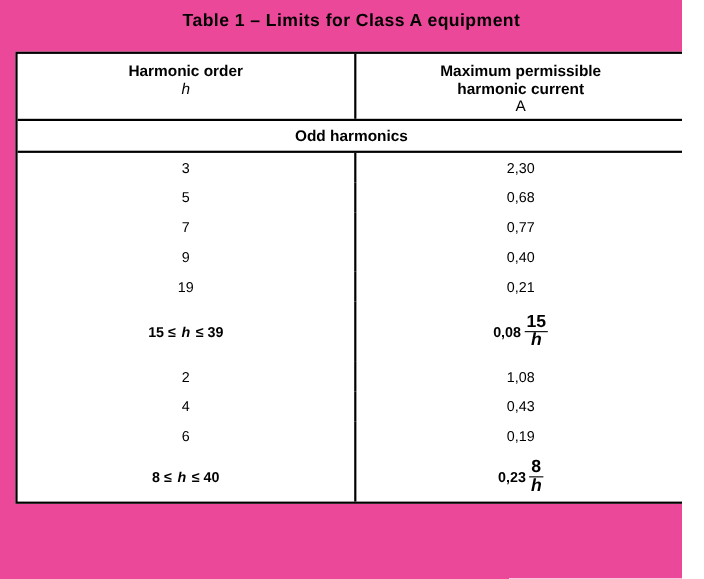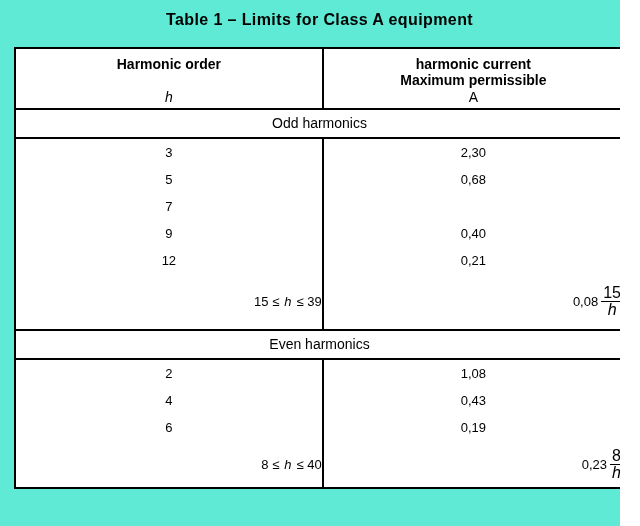--- a/index.html
+++ b/index.html
@@ -6,21 +6,21 @@
     margin: 0;
     padding: 0;
     background: #ffffff;
     font-family: "Liberation Sans", sans-serif;
     color: #000000;
   }
   .page {
     position: relative;
     width: 620px;
     height: 526px;
-    background: #5eead4;
+    background: #ec4899;
     overflow: hidden;
   }
   .caption {
     position: absolute;
     top: 11px;
     left: 14px;
     width: 611px;
     text-align: center;
     font-size: 16px;
     font-weight: bold;
@@ -37,49 +37,50 @@
   }
   .drow {
     display: grid;
     grid-template-columns: 50.7% 1fr;
   }
   .c1 { border-right: 2px solid #000000; box-sizing: border-box; }
   .hdr { border-bottom: 2px solid #000000; height: 59px; }
   .hcell {
     display: flex;
     flex-direction: column;
-    justify-content: space-between;
+    justify-content: flex-start;
     align-items: center;
     text-align: center;
     padding: 7px 4px 3px 4px;
     box-sizing: border-box;
   }
   .htitle { font-size: 14px; font-weight: bold; line-height: 16px; }
   .hsym { font-size: 14px; line-height: 16px; }
   .it { font-style: italic; }
   .band {
     height: 27px;
     line-height: 27px;
     text-align: center;
     font-size: 14px;
-    font-weight: normal;
+    font-weight: bold;
     border-bottom: 2px solid #000000;
   }
   .band.topline { border-top: 2px solid #000000; }
   .cell {
     height: 27px;
     line-height: 27px;
     text-align: center;
     font-size: 13px;
   }
   .frow .cell {
     display: flex;
     align-items: center;
-    justify-content: flex-end;
+    justify-content: center;
     line-height: normal;
+    font-weight: bold;
   }
   .frow.odd-tall .cell { height: 55px; }
   .frow.even-tall .cell { height: 46px; }
   .range-sym { margin: 0 5px; }
   .frac {
     display: inline-block;
     text-align: center;
     vertical-align: middle;
     margin-left: 3px;
     font-size: 16px;
@@ -105,65 +106,65 @@
 
   <div class="tbl">
 
     <div class="drow hdr">
       <div class="c1 hcell">
         <div class="htitle">Harmonic order</div>
         <div class="hsym it">h</div>
       </div>
       <div class="hcell">
         <div>
+          <div class="htitle">Maximum permissible</div>
           <div class="htitle">harmonic current</div>
-          <div class="htitle">Maximum permissible</div>
         </div>
         <div class="hsym">A</div>
       </div>
     </div>
 
     <div class="band">Odd harmonics</div>
 
     <div class="drow">
       <div class="cell c1">3</div>
       <div class="cell">2,30</div>
     </div>
     <div class="drow">
       <div class="cell c1">5</div>
       <div class="cell">0,68</div>
     </div>
     <div class="drow">
       <div class="cell c1">7</div>
+      <div class="cell">0,77</div>
     </div>
     <div class="drow">
       <div class="cell c1">9</div>
       <div class="cell">0,40</div>
     </div>
     <div class="drow">
-      <div class="cell c1">12</div>
+      <div class="cell c1">19</div>
       <div class="cell">0,21</div>
     </div>
 
     <div class="drow frow odd-tall">
       <div class="cell c1">
         <span>15 ≤</span>
         <span class="it range-sym">h</span>
         <span>≤ 39</span>
       </div>
       <div class="cell">
         <span>0,08</span>
         <span class="frac">
           <span class="num">15</span>
           <span class="den it">h</span>
         </span>
       </div>
     </div>
 
-    <div class="band topline">Even harmonics</div>
 
     <div class="drow">
       <div class="cell c1">2</div>
       <div class="cell">1,08</div>
     </div>
     <div class="drow">
       <div class="cell c1">4</div>
       <div class="cell">0,43</div>
     </div>
     <div class="drow">

